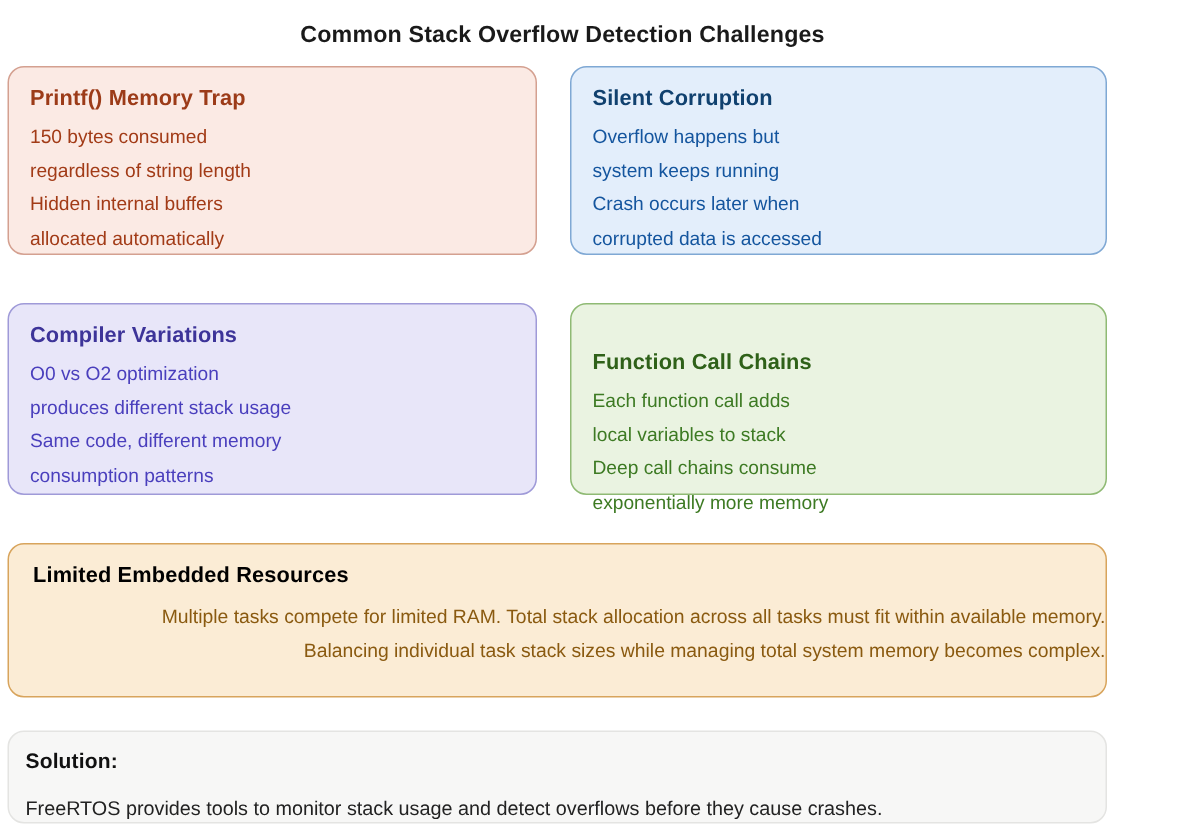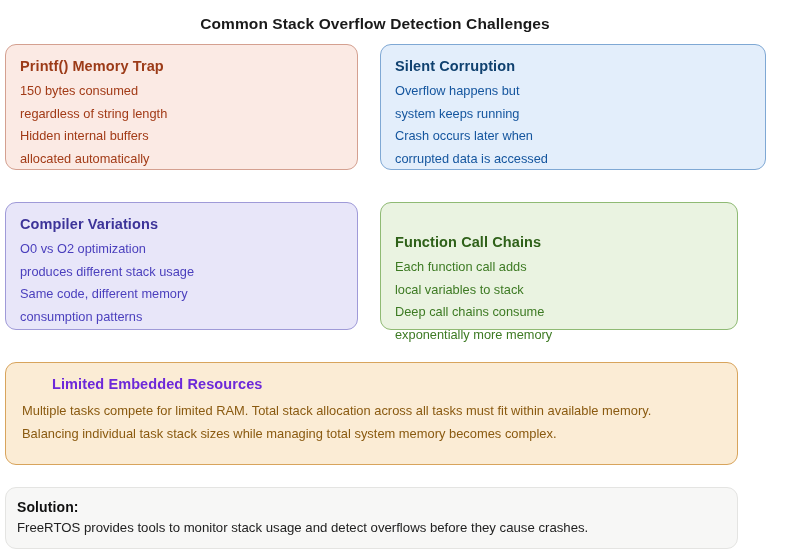--- a/index.html
+++ b/index.html
@@ -61,21 +61,21 @@
     left: 5px;  top: 44px;  width: 353px; height: 126px;
     background: #fbeae4;
     border-color: #d4a090;
     padding: 12px 0 0 14px;
   }
   #card-printf-memory-trap .card-title,
   #card-printf-memory-trap .card-line { color: #a23b17; }
   #card-printf-memory-trap .card-title { color: #9c3b18; }
 
   #card-silent-corruption {
-    left: 380px; top: 44px; width: 386px; height: 126px;
+    left: 380px; top: 44px; width: 358px; height: 126px;
     background: #e3eefb;
     border-color: #7fa8d4;
     padding: 12px 0 16px 14px;
   }
   #card-silent-corruption .card-title,
   #card-silent-corruption .card-line { color: #14559e; }
   #card-silent-corruption .card-title { color: #10416f; }
 
   #card-compiler-variations {
     left: 5px; top: 202px; width: 353px; height: 128px;
@@ -97,22 +97,22 @@
   #card-function-call-chains .card-line { color: #3d7a23; }
   #card-function-call-chains .card-title { color: #2f6119; }
 
   #card-limited-embedded-resources {
     left: 5px; top: 362px; width: 733px; height: 103px;
     background: #fbecd5;
     border-color: #d8a45c;
     padding: 12px 0 0 16px;
     overflow: visible;
   }
-  #card-limited-embedded-resources .card-title { color: #6d28d9; margin-left: 30px; }
-  #card-limited-embedded-resources .card-line { color: #8a5a10; }
+  #card-limited-embedded-resources .card-title { color: #000000; }
+  #card-limited-embedded-resources .card-line { color: #8a5a10; text-align: right; }
   #card-limited-embedded-resources .card-lines { margin-top: 5px; }
   #card-limited-embedded-resources .card-line {
     font-size: 12.9px;
     line-height: 23px;
   }
 
   #card-solution {
     left: 5px; top: 487px; width: 733px; height: 62px;
     background: #f7f7f6;
     border-color: #e4e4e2;
@@ -121,21 +121,21 @@
   #card-solution .card-title {
     color: #111111;
     font-size: 14px;
     line-height: 19px;
   }
   #card-solution .card-line {
     color: #222222;
     font-size: 13.2px;
     line-height: 22px;
   }
-  #card-solution .card-lines { margin-top: 0; }
+  #card-solution .card-lines { margin-top: 11px; }
 </style>
 </head>
 <body>
 
 <div id="page-title">Common Stack Overflow Detection Challenges</div>
 
 <div class="card" id="card-printf-memory-trap">
   <div class="card-title">Printf() Memory Trap</div>
   <div class="card-lines">
     <div class="card-line">150 bytes consumed</div>

